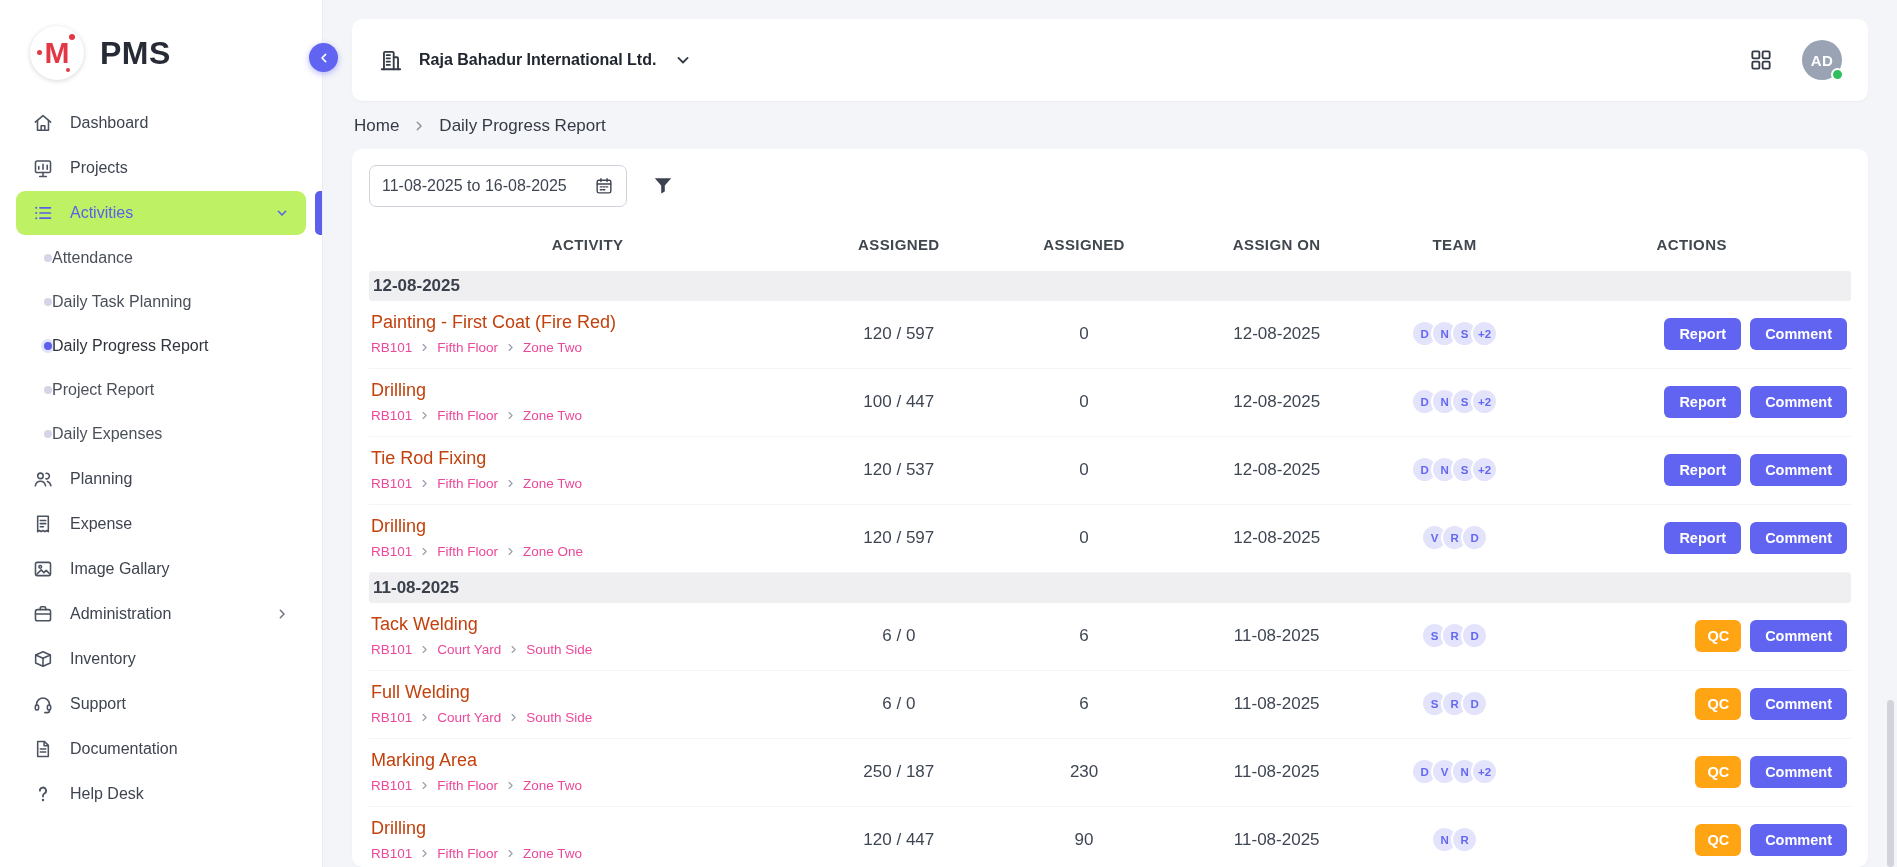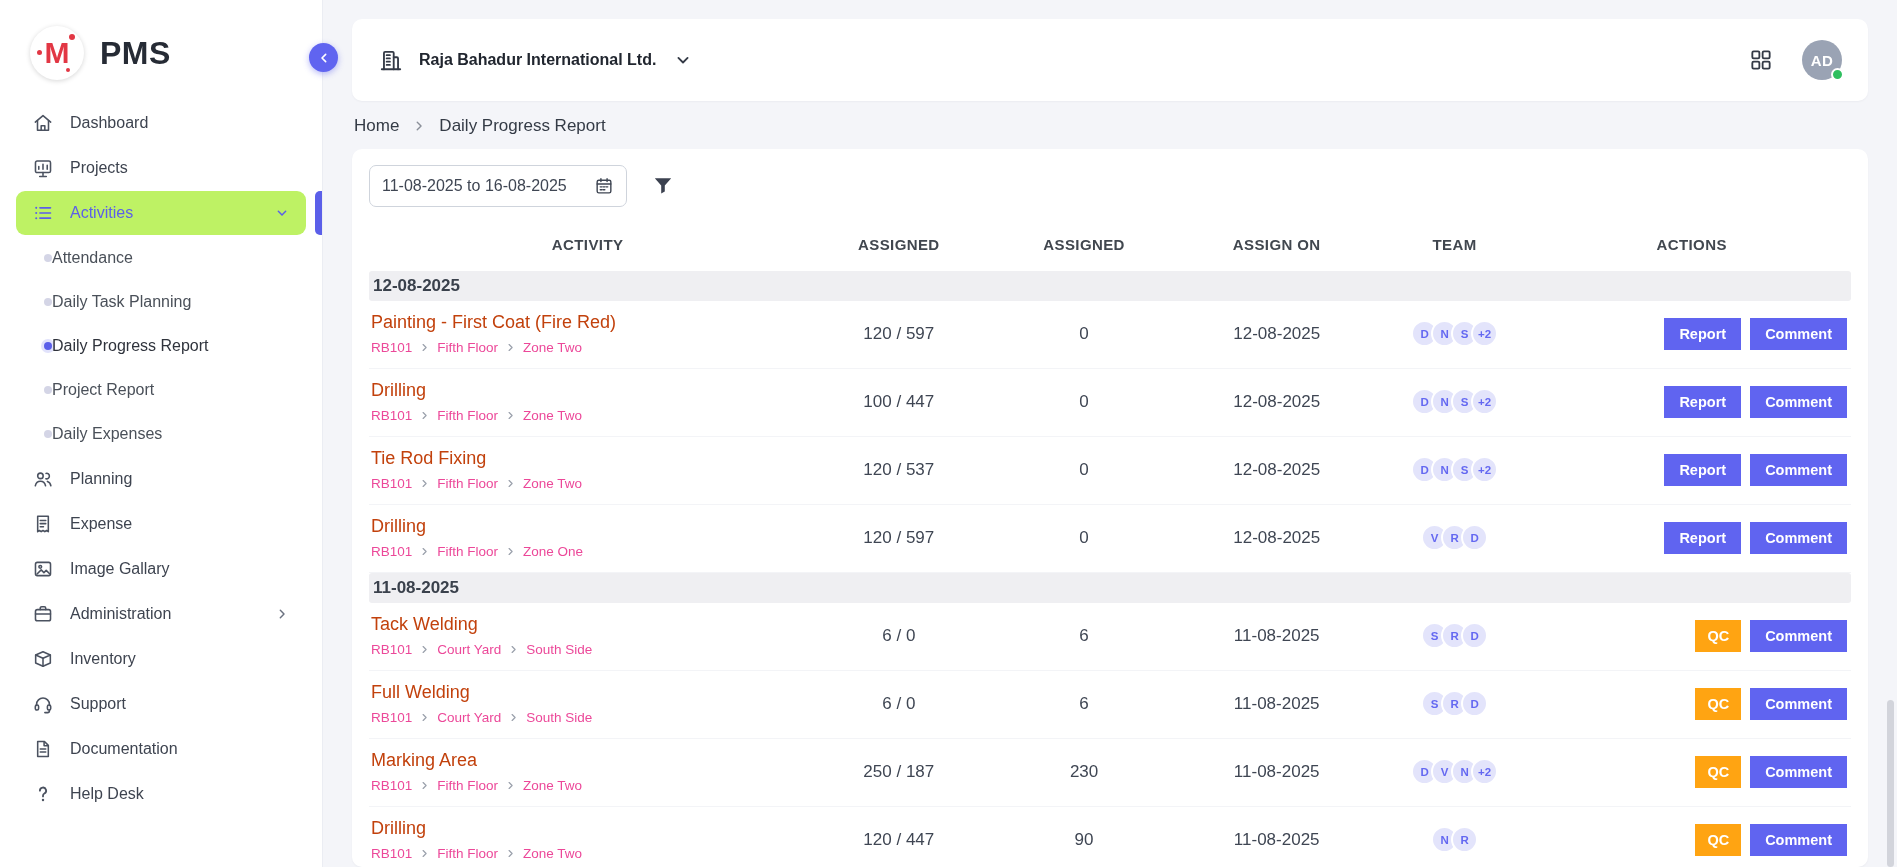--- a/index.html
+++ b/index.html
@@ -61,21 +61,21 @@
   tr.data-row:last-child td{border-bottom:none}
   td.cell-activity{padding-left:2px !important}
   .act-title{font-size:18px;color:#c2410c;margin-bottom:7px}
   .act-path{font-size:13.5px;color:#ec4899;display:flex;align-items:center;gap:7px}
   .act-path .psep{width:11px;height:11px;display:flex;color:#9aa0ab}
   td.cell-num{text-align:center;font-size:17px;color:#3f4653}
   .team-wrap{display:flex;justify-content:center}
   .t-avatar{width:27px;height:27px;border-radius:50%;background:#e3e4fb;color:#6468f1;font-size:11.5px;font-weight:700;display:flex;align-items:center;justify-content:center;border:2px solid #fff;margin-left:-7px;flex:none}
   .t-avatar:first-child{margin-left:0}
   td.cell-actions{text-align:right;padding-right:4px !important;white-space:nowrap}
-  .btn{border:none;border-radius:0;color:#fff;font-size:14.5px;font-weight:600;padding:8px 15px;margin-left:9px;cursor:pointer;font-family:inherit}
+  .btn{border:none;border-radius:6px;color:#fff;font-size:14.5px;font-weight:600;padding:8px 15px;margin-left:9px;cursor:pointer;font-family:inherit}
   .btn-indigo{background:#6064f0}
   .btn-qc{background:#ffa412;padding:8px 12px}
 
   .scroll-thumb{position:fixed;right:3px;top:700px;width:7px;height:167px;border-radius:4px;background:#d2d4db;cursor:pointer}
 
   .icon svg,.nav-icon svg,.nav-caret svg,.sep svg,.psep svg,.grid-btn svg,.filter-btn svg,.caret svg{width:100%;height:100%;fill:none;stroke:currentColor;stroke-width:1.7;stroke-linecap:round;stroke-linejoin:round}
 </style>
 </head>
 <body>
 

